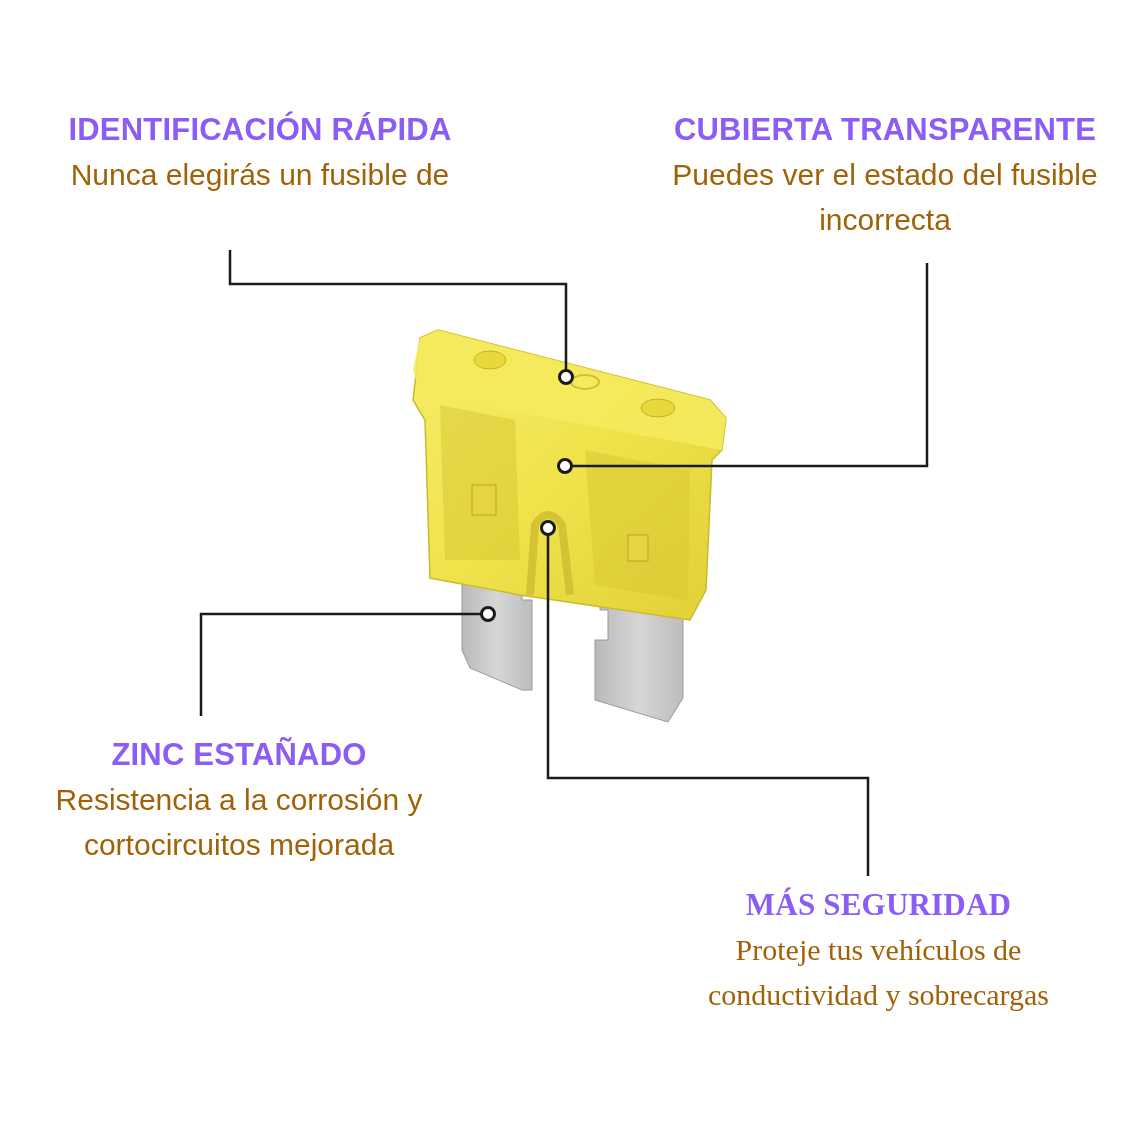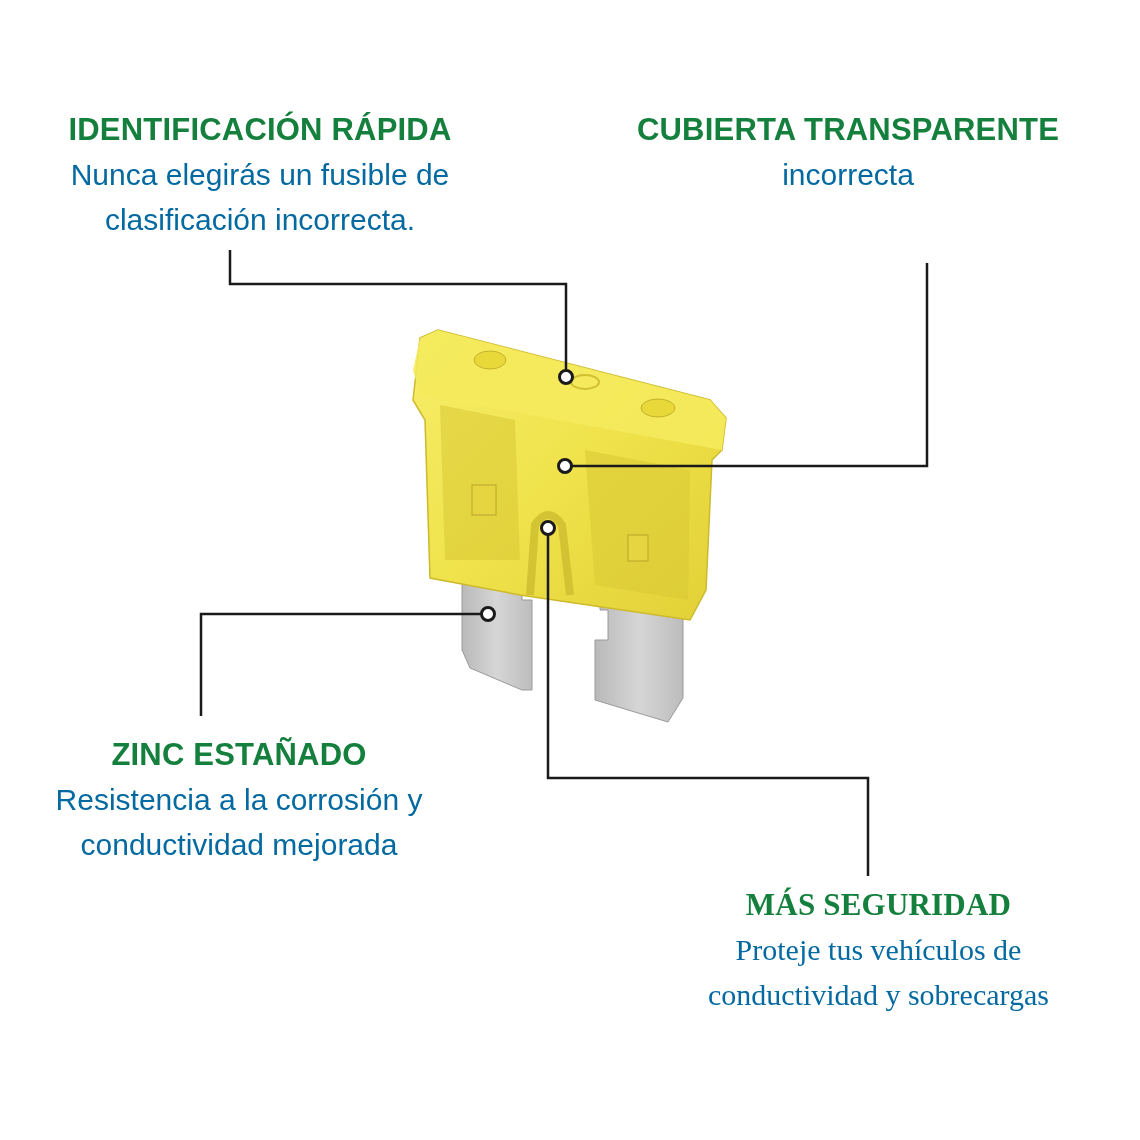--- a/index.html
+++ b/index.html
@@ -1,22 +1,22 @@
 <!DOCTYPE html>
 <html><head>
 <meta charset="utf-8">
 <style>
   html, body { margin:0; padding:0; background:#ffffff; }
   body { width:1140px; height:1140px; position:relative; overflow:hidden;
          font-family:"Liberation Sans", "DejaVu Sans", sans-serif; color:#1a1a1a; }
   .callout { position:absolute; text-align:center; }
-  .callout .title { font-weight:bold; font-size:31px; letter-spacing:0.2px; line-height:44px; color:#15803d; }
-  .callout .desc { font-size:30px; line-height:45px; color:#0369a1; }
+  .callout .title { font-weight:bold; font-size:31px; letter-spacing:0.2px; line-height:44px; color:#8b5cf6; }
+  .callout .desc { font-size:30px; line-height:45px; color:#a16207; }
   #c-ident { left:30px; top:108px; width:460px; }
-  #c-cover { left:593px; top:108px; width:510px; }
+  #c-cover { left:630px; top:108px; width:510px; }
   #c-zinc  { left:14px; top:733px; width:450px; }
   #c-safe  { left:656px; top:883px; width:445px;font-family:Liberation Serif, serif; }
   svg.art { position:absolute; left:0; top:0; }
 </style>
 </head>
 <body>
 
 <svg class="art" width="1140" height="1140" viewBox="0 0 1140 1140">
   <defs>
     <linearGradient id="bodyGrad" x1="0" y1="0" x2="1" y2="1">
@@ -71,31 +71,31 @@
   </g>
   <g fill="none" stroke="#1a1a1a" stroke-width="2.5">
     <polyline points="548,534 548,778 868,778 868,876"></polyline>
     <circle cx="548" cy="528" r="6.5" fill="#ffffff" stroke-width="3"></circle>
   </g>
 </svg>
 
 <div class="callout" id="c-ident">
   <div class="title">IDENTIFICACIÓN RÁPIDA</div>
   <div class="desc">Nunca elegirás un fusible de</div>
-  <div class="desc">clasificación incorrecta.</div>
 </div>
 
 <div class="callout" id="c-cover">
   <div class="title">CUBIERTA TRANSPARENTE</div>
+  <div class="desc">Puedes ver el estado del fusible</div>
   <div class="desc">incorrecta</div>
 </div>
 
 <div class="callout" id="c-zinc">
   <div class="title">ZINC ESTAÑADO</div>
   <div class="desc">Resistencia a la corrosión y</div>
-  <div class="desc">conductividad mejorada</div>
+  <div class="desc">cortocircuitos mejorada</div>
 </div>
 
 <div class="callout" id="c-safe">
   <div class="title">MÁS SEGURIDAD</div>
   <div class="desc">Proteje tus vehículos de</div>
   <div class="desc">conductividad y sobrecargas</div>
 </div>
 
 </body></html>

